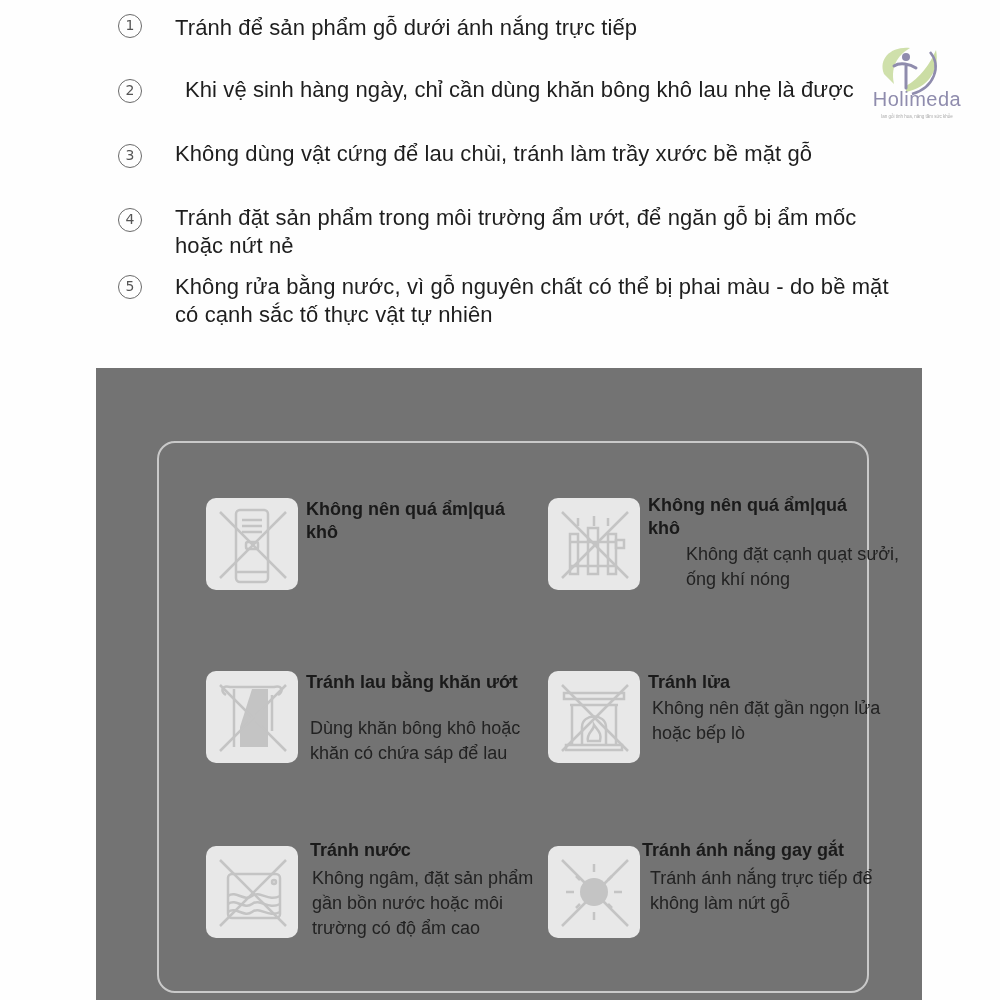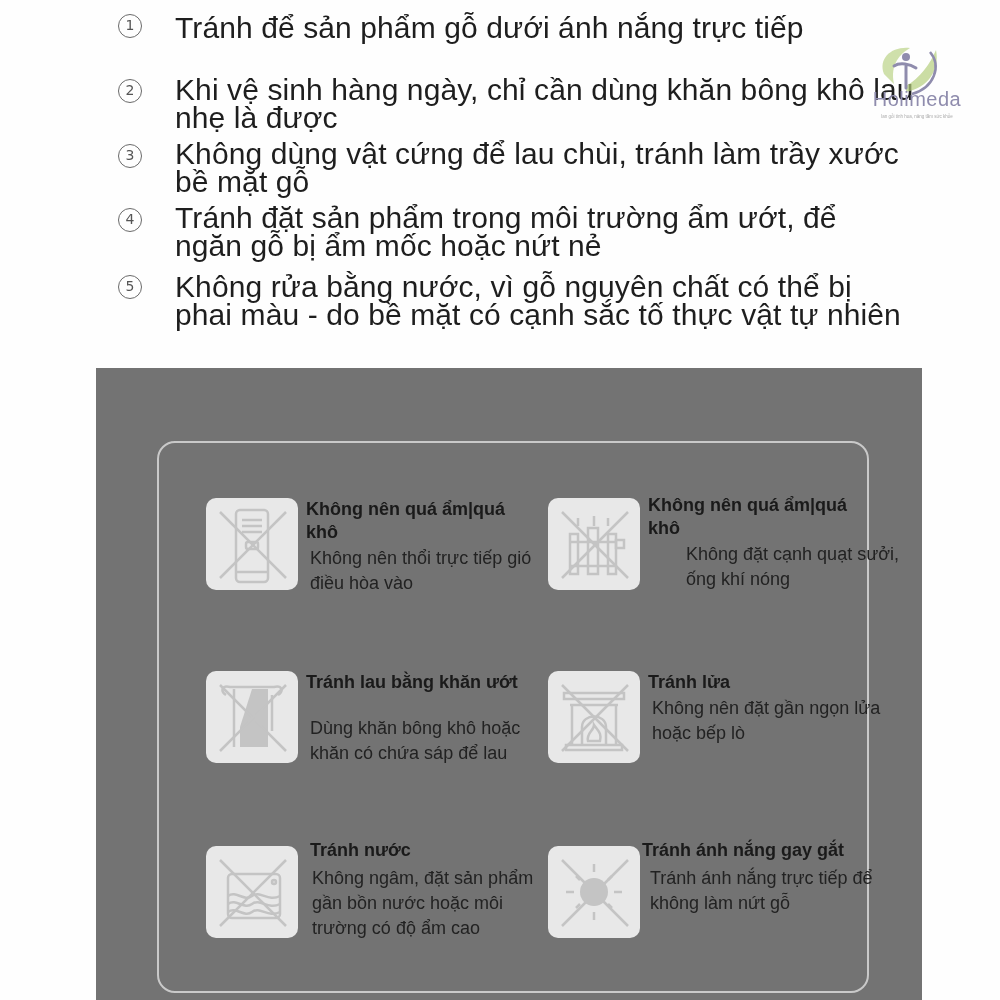--- a/index.html
+++ b/index.html
@@ -8,21 +8,21 @@
 
     .tip { position: absolute; left: 0; width: 1000px; }
     .tip .num {
       position: absolute; left: 118px; width: 24px; height: 24px;
       border: 1.5px solid #6a6a6a; border-radius: 50%;
       font-size: 14px; line-height: 21px; text-align: center; color: #555;
       font-family: "DejaVu Sans", sans-serif;
     }
     .tip .txt {
       position: absolute; left: 175px; width: 740px;
-      font-size: 30px; line-height: 28px; color: #1e1e1e;
+      font-size: 22px; line-height: 28px; color: #1e1e1e;
       letter-spacing: 0.1px;
     }
 
     .logo { position: absolute; left: 862px; top: 44px; width: 120px; height: 90px; }
     .logo svg { position: absolute; left: 14px; top: 0; }
     .logo .brand {
       position: absolute; left: 0; top: 44px; width: 110px; text-align: center;
       font-size: 20px; color: #8f8cad; letter-spacing: 0.5px;
     }
     .logo .tagline {
@@ -56,21 +56,21 @@
   </style>
 </head>
 <body>
 
 <div class="tip" style="top:12px;">
   <span class="num" style="top:2px;">1</span>
   <span class="txt" style="top:2px;">Tránh để sản phẩm gỗ dưới ánh nắng trực tiếp</span>
 </div>
 <div class="tip" style="top:76px;">
   <span class="num" style="top:3px;">2</span>
-  <span class="txt" style="top:0px;">Khi vệ sinh hàng ngày, chỉ cần dùng khăn bông khô lau nhẹ là được</span>
+  <span class="txt" style="top:0px;margin-left:10px;">Khi vệ sinh hàng ngày, chỉ cần dùng khăn bông khô lau nhẹ là được</span>
 </div>
 <div class="tip" style="top:140px;">
   <span class="num" style="top:4px;">3</span>
   <span class="txt" style="top:0px;">Không dùng vật cứng để lau chùi, tránh làm trầy xước bề mặt gỗ</span>
 </div>
 <div class="tip" style="top:204px;">
   <span class="num" style="top:4px;">4</span>
   <span class="txt" style="top:0px; width:730px;">Tránh đặt sản phẩm trong môi trường ẩm ướt, để ngăn gỗ bị ẩm mốc hoặc nứt nẻ</span>
 </div>
 <div class="tip" style="top:273px;">
@@ -100,21 +100,20 @@
         <line x1="36" y1="22" x2="56" y2="22"></line>
           <line x1="36" y1="28" x2="56" y2="28"></line>
           <line x1="36" y1="34" x2="56" y2="34"></line>
         <rect x="40" y="44" width="12" height="7" rx="2"></rect>
         <line x1="30" y1="74" x2="62" y2="74"></line>
         <line x1="14" y1="14" x2="80" y2="80"></line>
           <line x1="80" y1="14" x2="14" y2="80"></line>
       </svg>
     </div>
     <div class="title">Không nên quá ẩm|quá khô</div>
-    <div class="desc" style="top:48px;">Không nên thổi trực tiếp gió điều hòa vào</div>
   </div>
 
   <div class="card" style="left:452px; top:130px;">
     <div class="icon-box">
       <svg width="92" height="92" viewBox="0 0 92 92" fill="none" stroke="#c4c4c4" stroke-width="2.5">
         <line x1="30" y1="20" x2="30" y2="28"></line>
           <line x1="46" y1="18" x2="46" y2="28"></line>
           <line x1="60" y1="20" x2="60" y2="28"></line>
         <rect x="22" y="36" width="8" height="40"></rect>
         <rect x="40" y="30" width="10" height="46"></rect>

